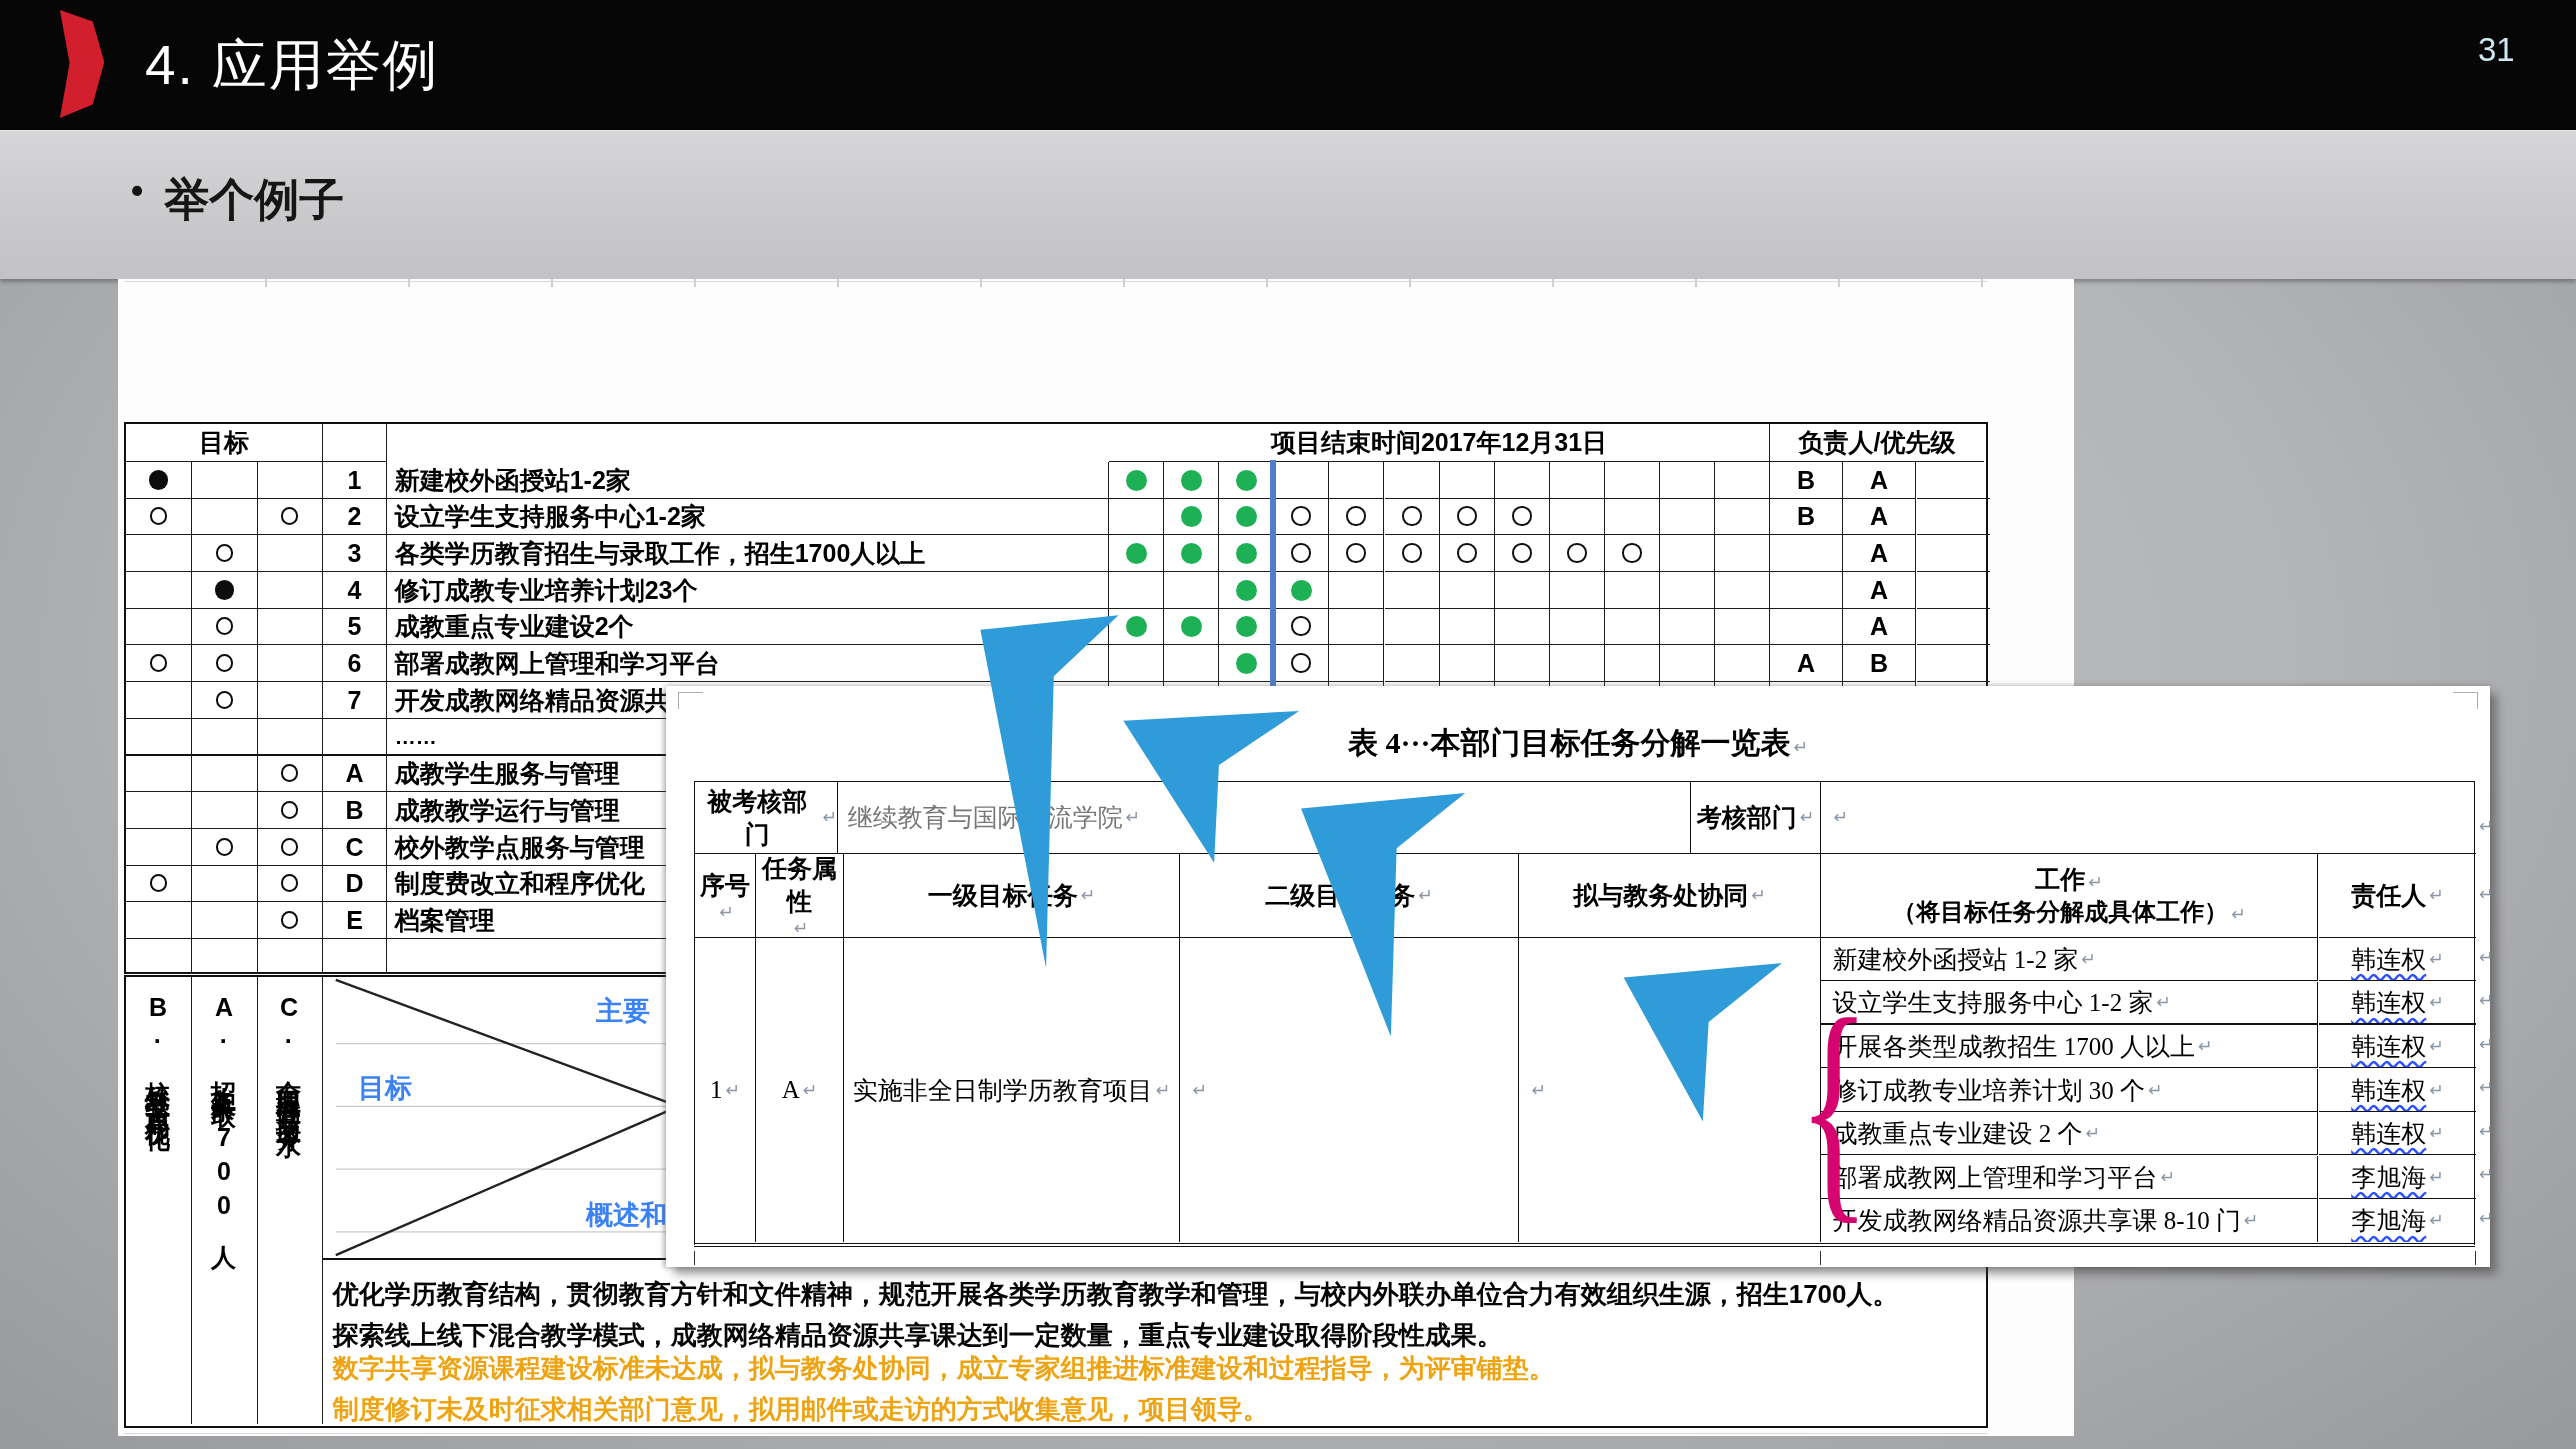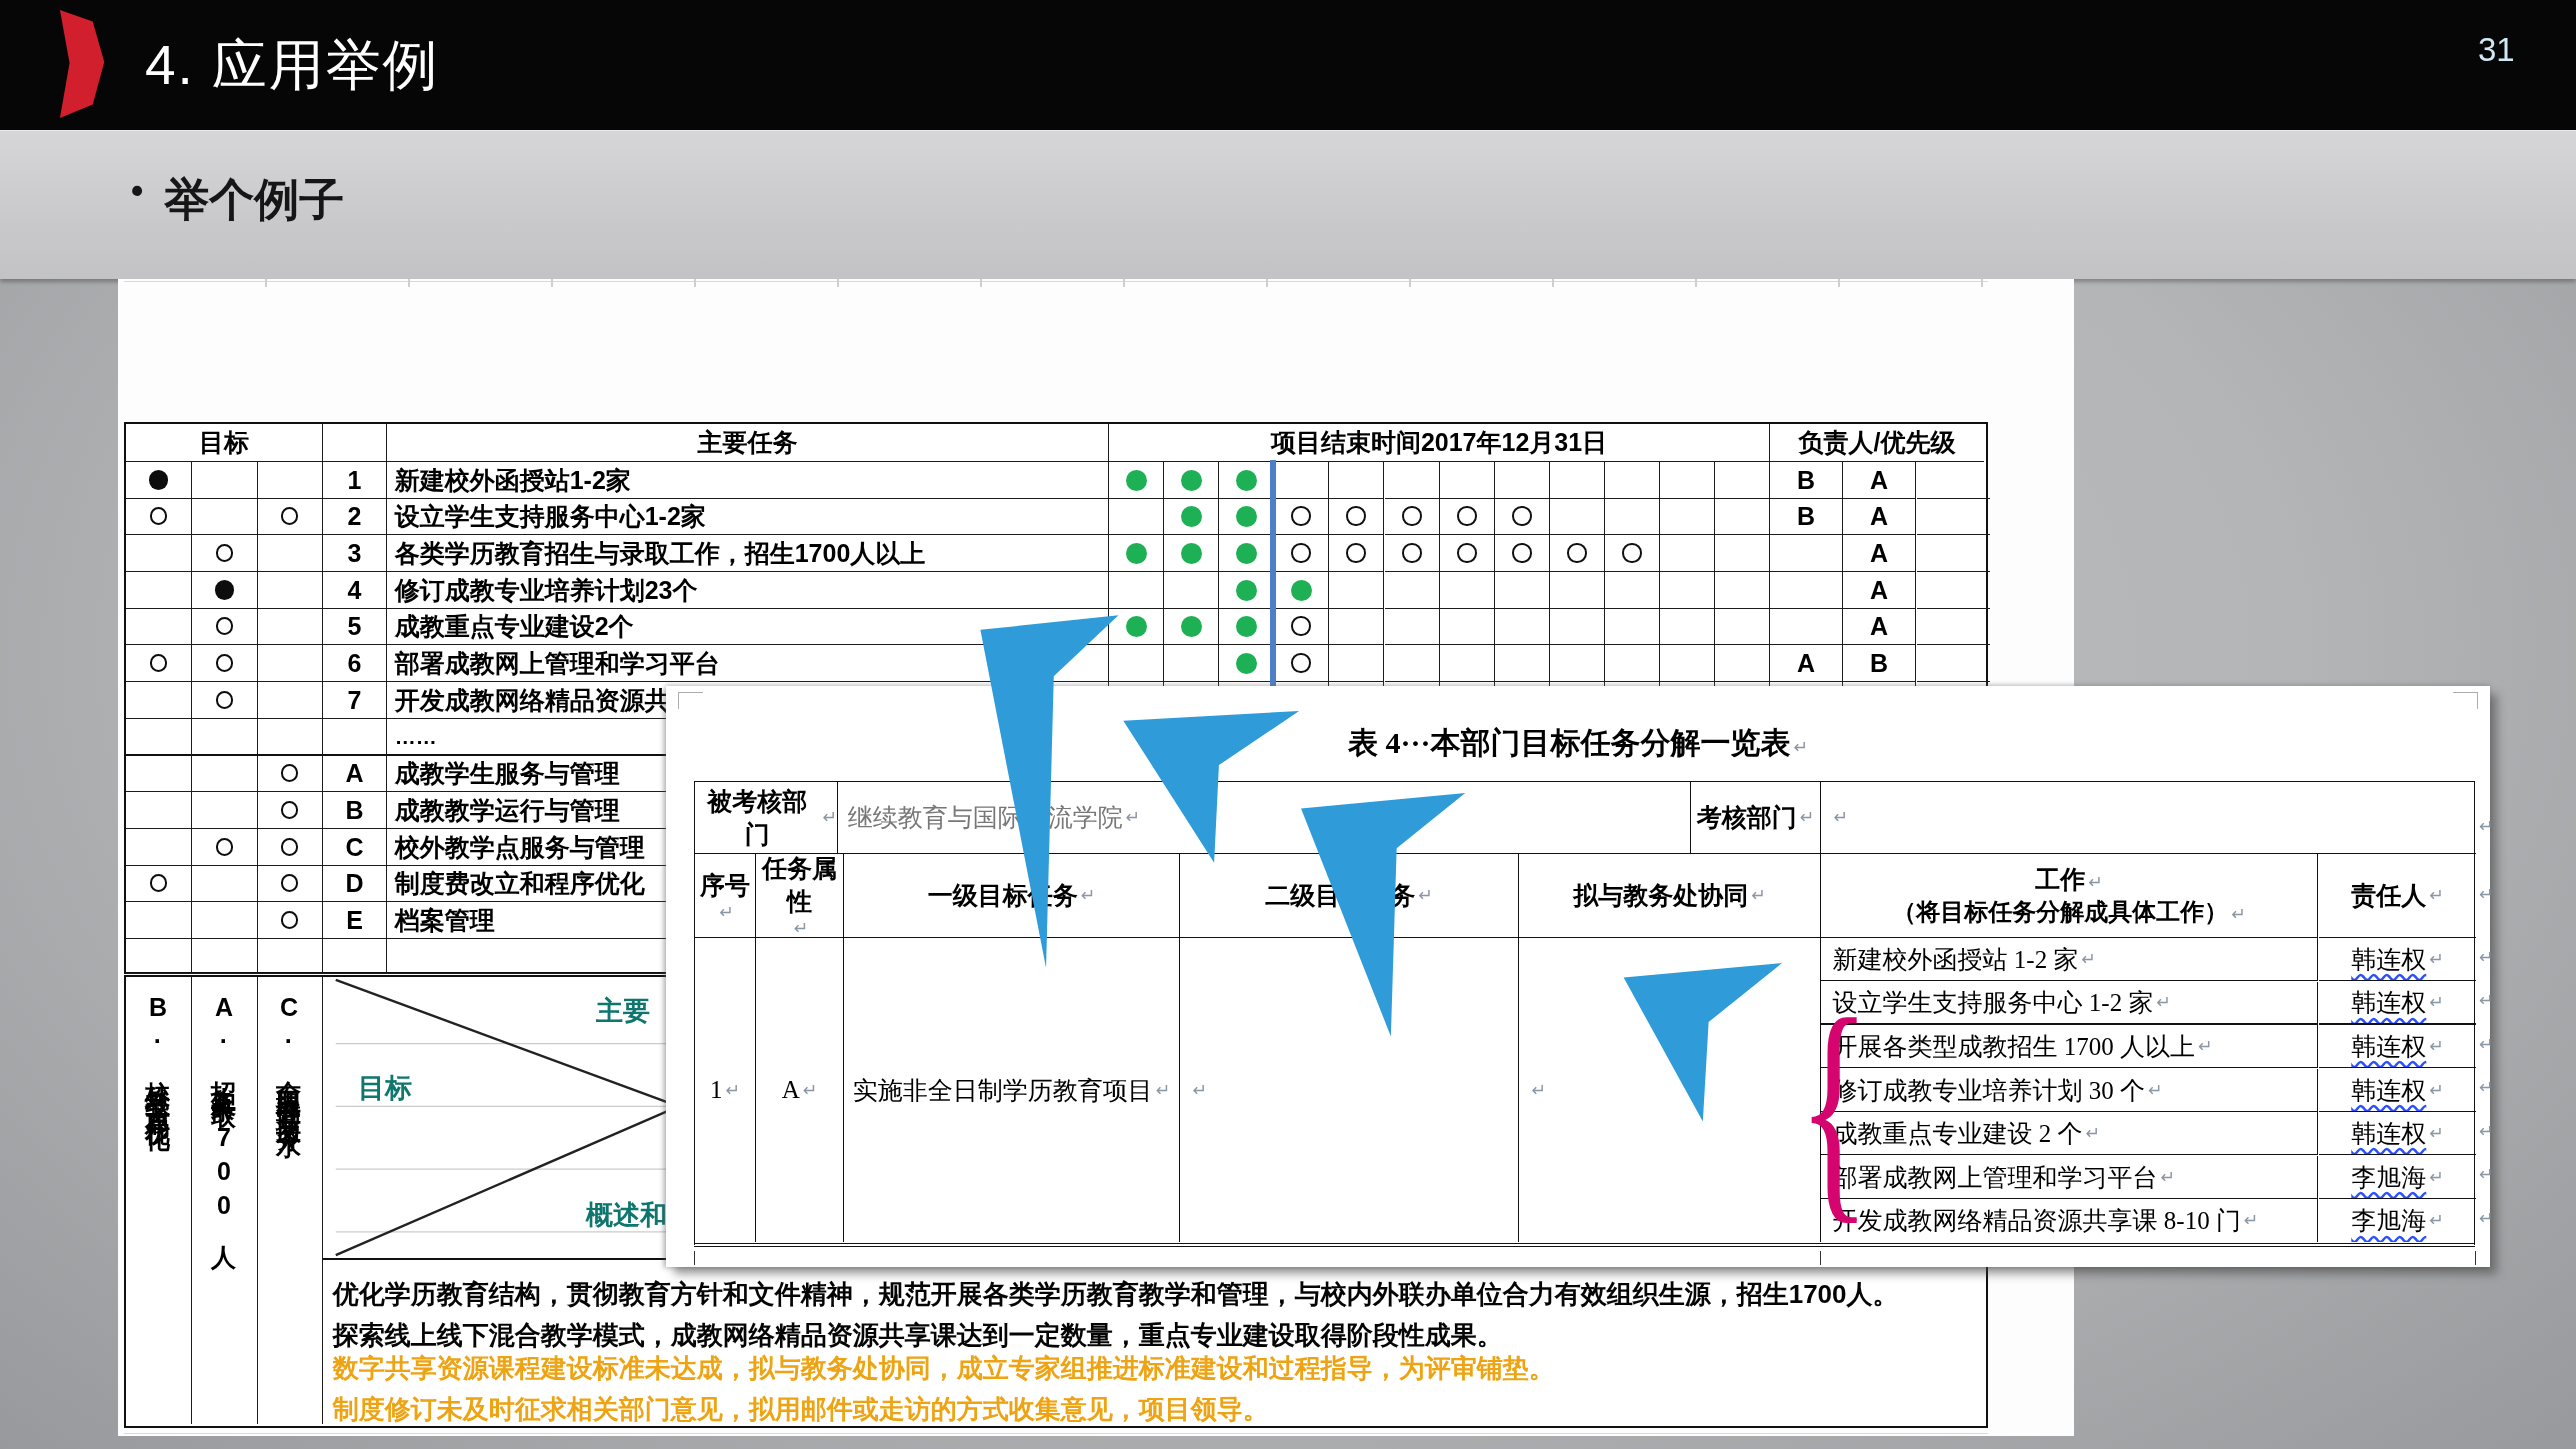--- a/index.html
+++ b/index.html
@@ -49,21 +49,21 @@
   #today-line { position:absolute; left:1270px; top:460px; width:5.8px; height:294px; z-index:6; }
 
   
   #bottom-section { position:absolute; left:124px; top:975px; width:1864px; height:453px;
                     border:2.9px solid #101010; background:#fff; }
   .vcol { position:absolute; top:0; height:447px; border-right:1px solid #1c1c1c;
           display:flex; justify-content:center; padding-top:15.5px; }
   .vcol span { writing-mode:vertical-rl; text-orientation:upright; font-size:25px; font-weight:bold;
                letter-spacing:5.8px; color:#000; }
   #diagram-area { position:absolute; left:197px; top:0; width:1664px; height:283px; border-bottom:2.9px solid #101010; }
-  .diagram-label { position:absolute; font-size:27px; font-weight:bold; color:#0f766e; }
+  .diagram-label { position:absolute; font-size:27px; font-weight:bold; color:#3b82f6; }
   #paragraphs { position:absolute; left:197px; top:286px; width:1664px; height:161px; }
   .para-line { position:absolute; left:9.7px; font-size:26px; font-weight:bold; white-space:nowrap; }
 
   
   #overlay-box { position:absolute; left:666px; top:686px; width:1824px; height:581px; background:#fff; z-index:50;
                  box-shadow: 7.7px 7.7px 8.7px rgba(60,60,60,.5), -2.9px 1.9px 4.8px rgba(90,90,90,.35), 0 -1.9px 3.9px rgba(120,120,120,.3);
                  font-family:"Liberation Serif","DejaVu Serif",serif; }
   .corner-mark { position:absolute; width:25px; height:17.4px; }
   .corner-mark.tl { left:11.6px;  top:5.8px;  border-left:1.9px solid #adadad; border-top:1.9px solid #adadad; }
   .corner-mark.tr { left:1787px; top:5.8px; border-right:1.9px solid #adadad; border-top:1.9px solid #adadad; }
@@ -106,21 +106,20 @@
 
   <div id="panel"></div>
   <div class="grid-hline" style="left:124px; top:281px; width:1864px;"></div>
   <div class="grid-ticks" style="left:124px; top:279px; width:1864px;"></div>
   <div class="grid-hline" style="left:124px; top:1433px; width:1864px;"></div>
 
 
   <div id="main-table">
       <div class="mt-cell" style="left: 0px; top: 0px; width: 197px; height: 38px;">目标</div>
       <div class="mt-cell" style="left: 197px; top: 0px; width: 64px; height: 38px;"></div>
-      <div class="mt-cell" style="left: 261px; top: 0px; width: 722px; height: 38px;">主要任务</div>
       <div class="mt-cell" style="left: 983px; top: 0px; width: 661px; height: 38px;">项目结束时间2017年12月31日</div>
       <div class="mt-cell" style="left: 1644px; top: 0px; width: 214px; height: 38px; border-right: none;">负责人/优先级</div>
       <div class="mt-cell" style="left: 0px; top: 38px; width: 66px; height: 37px;">
         <span class="goal-solid"></span>
       </div>
       <div class="mt-cell" style="left: 66px; top: 38px; width: 66px; height: 37px;"></div>
       <div class="mt-cell" style="left: 131px; top: 38px; width: 66px; height: 37px;"></div>
       <div class="mt-cell" style="left: 197px; top: 38px; width: 64px; height: 37px;">1</div>
       <div class="mt-cell task" style="left: 261px; top: 38px; width: 722px; height: 37px;">新建校外函授站1-2家</div>
       <div class="mt-cell" style="left: 983px; top: 38px; width: 55px; height: 37px;">

